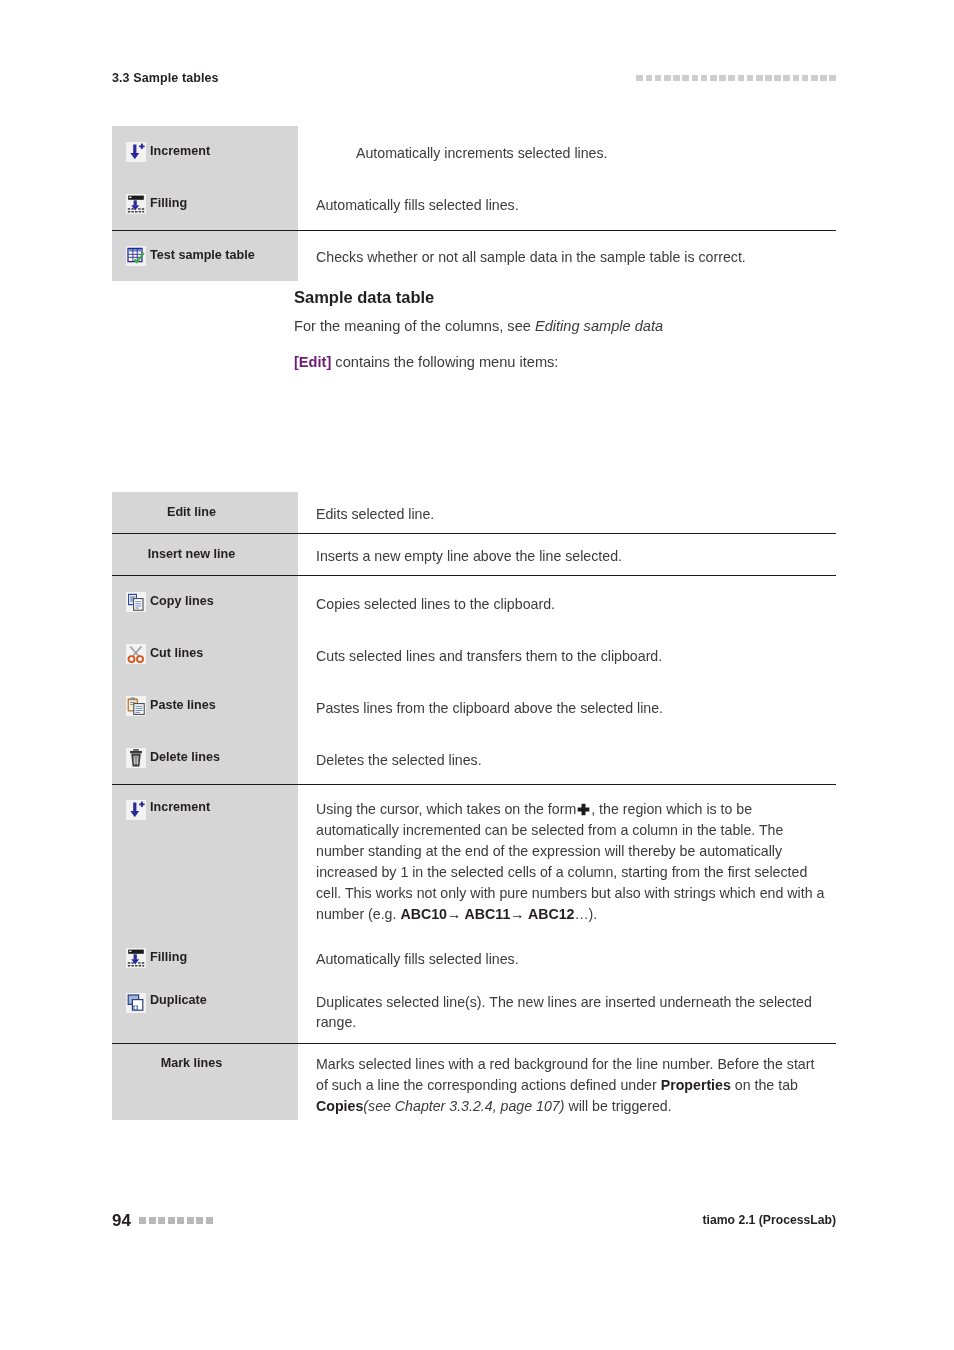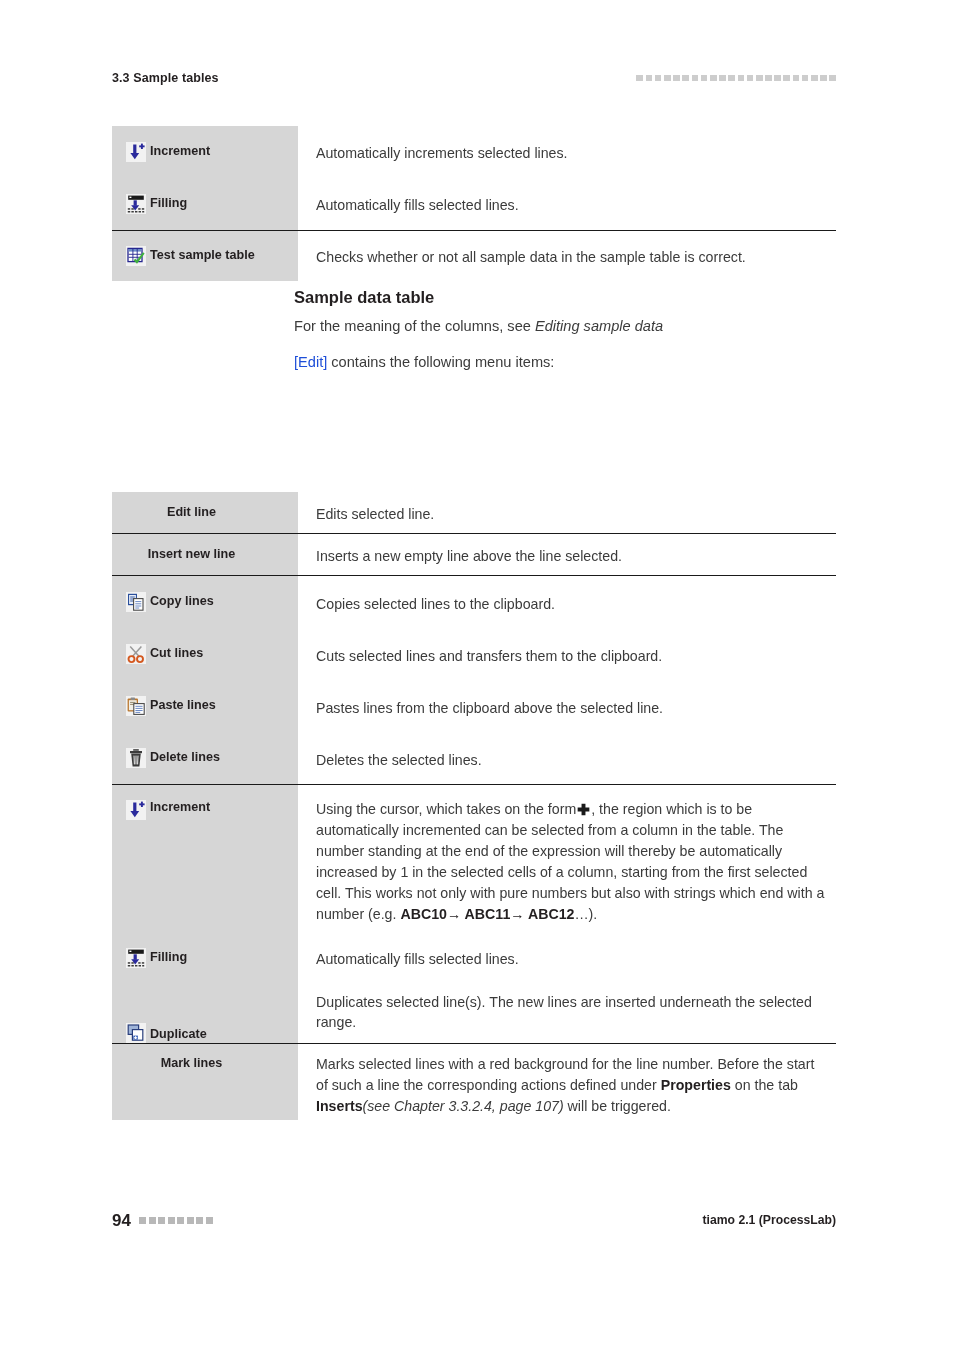--- a/index.html
+++ b/index.html
@@ -109,21 +109,21 @@
     margin: 0 0 7px 0;
     line-height: 1.2;
   }
   .p {
     font-size: 14.6px;
     line-height: 1.56;
     color: #3b3b3b;
     margin: 0 0 13px 0;
   }
   .p i { font-style: italic; }
-  .p b { font-weight: 400; color: #1d4ed8; }
+  .p b { font-weight: 700; color: #701a75; }
   .p.last { margin-bottom: 0; }
 
   
   .footer {
     position: absolute;
     left: 112px;
     top: 1212px;
     width: 724px;
     display: flex;
     align-items: center;
@@ -201,21 +201,21 @@
                 <rect x="7.2" y="2.5" width="3.2" height="9.2" fill="#2a2a9c"></rect>
                 <polygon points="4.4,11 13.2,11 8.8,17.2" fill="#2a2a9c"></polygon>
                 <rect x="13.2" y="3.4" width="5.4" height="1.9" fill="#2a2a9c"></rect>
                 <rect x="14.95" y="1.6" width="1.9" height="5.4" fill="#2a2a9c"></rect>
               </svg>
             </span>
             <span class="cell-label">Increment</span>
           </div>
         </td>
         <td class="c-right">
-          <div class="cell-right-inner" style="padding-top:17px;">
+          <div class="cell-right-inner" style="padding-top:17px;margin-left:40px;">
             <span>Automatically increments selected lines.</span>
           </div>
         </td>
       </tr>
       <tr>
         <td class="c-left" style="height:52px;">
           <div class="cell-left-inner" style="height:52px;">
             <span class="ico">
               <svg viewBox="0 0 20 20" width="20" height="20">
                 <rect x="0" y="0" width="20" height="20" fill="#f2f2f2"></rect>
@@ -463,21 +463,21 @@
         </td>
         <td class="c-right">
           <div class="cell-right-inner" style="padding-top:17px;">
             <span>Automatically fills selected lines.</span>
           </div>
         </td>
       </tr>
 
       <tr>
         <td class="c-left" style="height:60px;">
-          <div class="cell-left-inner" style="height:60px; align-items:flex-end; padding-top:10px;">
+          <div class="cell-left-inner" style="height:60px; align-items:flex-start; padding-top:10px;">
             <span class="ico">
               <svg viewBox="0 0 20 20" width="20" height="20">
                 <rect x="0" y="0" width="20" height="20" fill="#f2f2f2"></rect>
                 <rect x="2.2" y="2.0" width="10.4" height="9.4" fill="#9fb4d8" stroke="#2a3f7c" stroke-width="1.2"></rect>
                 <rect x="6.4" y="6.6" width="10.4" height="10.6" fill="#ffffff" stroke="#2a3f7c" stroke-width="1.2"></rect>
                 <rect x="7.3" y="12.6" width="4.6" height="4.0" fill="#3a62b8"></rect>
                 <rect x="9.0" y="13.2" width="1.2" height="2.8" fill="#ffffff"></rect>
                 <rect x="8.0" y="14.2" width="3.2" height="1.2" fill="#ffffff"></rect>
               </svg>
             </span>
@@ -494,21 +494,21 @@
 
     <tbody class="grp">
       <tr>
         <td class="c-left" style="height:76px;">
           <div class="cell-left-inner" style="height:76px; align-items:flex-start; padding-top:12px;">
             <span class="cell-label centered">Mark lines</span>
           </div>
         </td>
         <td class="c-right">
           <div class="cell-right-inner" style="padding-top:10px; line-height:1.48;">
-            <span>Marks selected lines with a red background for the line number. Before the start of such a line the corresponding actions defined under </span><b>Properties</b><span> on the tab </span><b>Inserts</b><i>(see Chapter 3.3.2.4, page 107)</i><span> will be triggered.</span>
+            <span>Marks selected lines with a red background for the line number. Before the start of such a line the corresponding actions defined under </span><b>Properties</b><span> on the tab </span><b>Copies</b><i>(see Chapter 3.3.2.4, page 107)</i><span> will be triggered.</span>
           </div>
         </td>
       </tr>
     </tbody>
   </table>
 
   <div class="footer">
     <div class="folio">
       <span class="folio-num">94</span>
       <span class="sq-strip" id="footer-squares">

